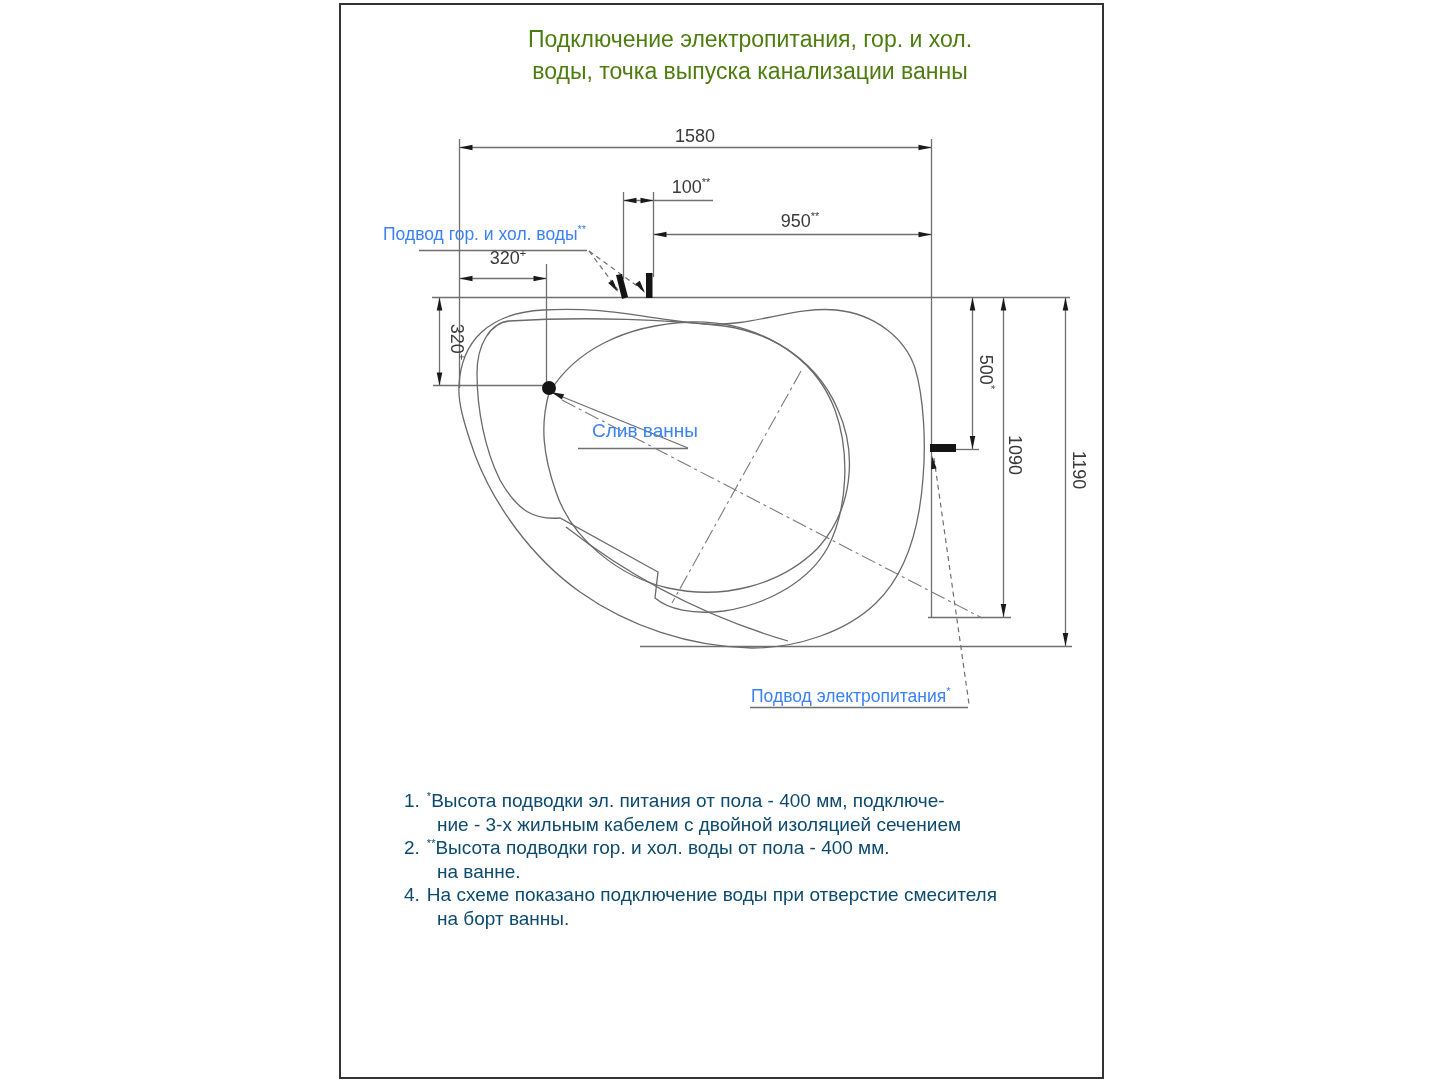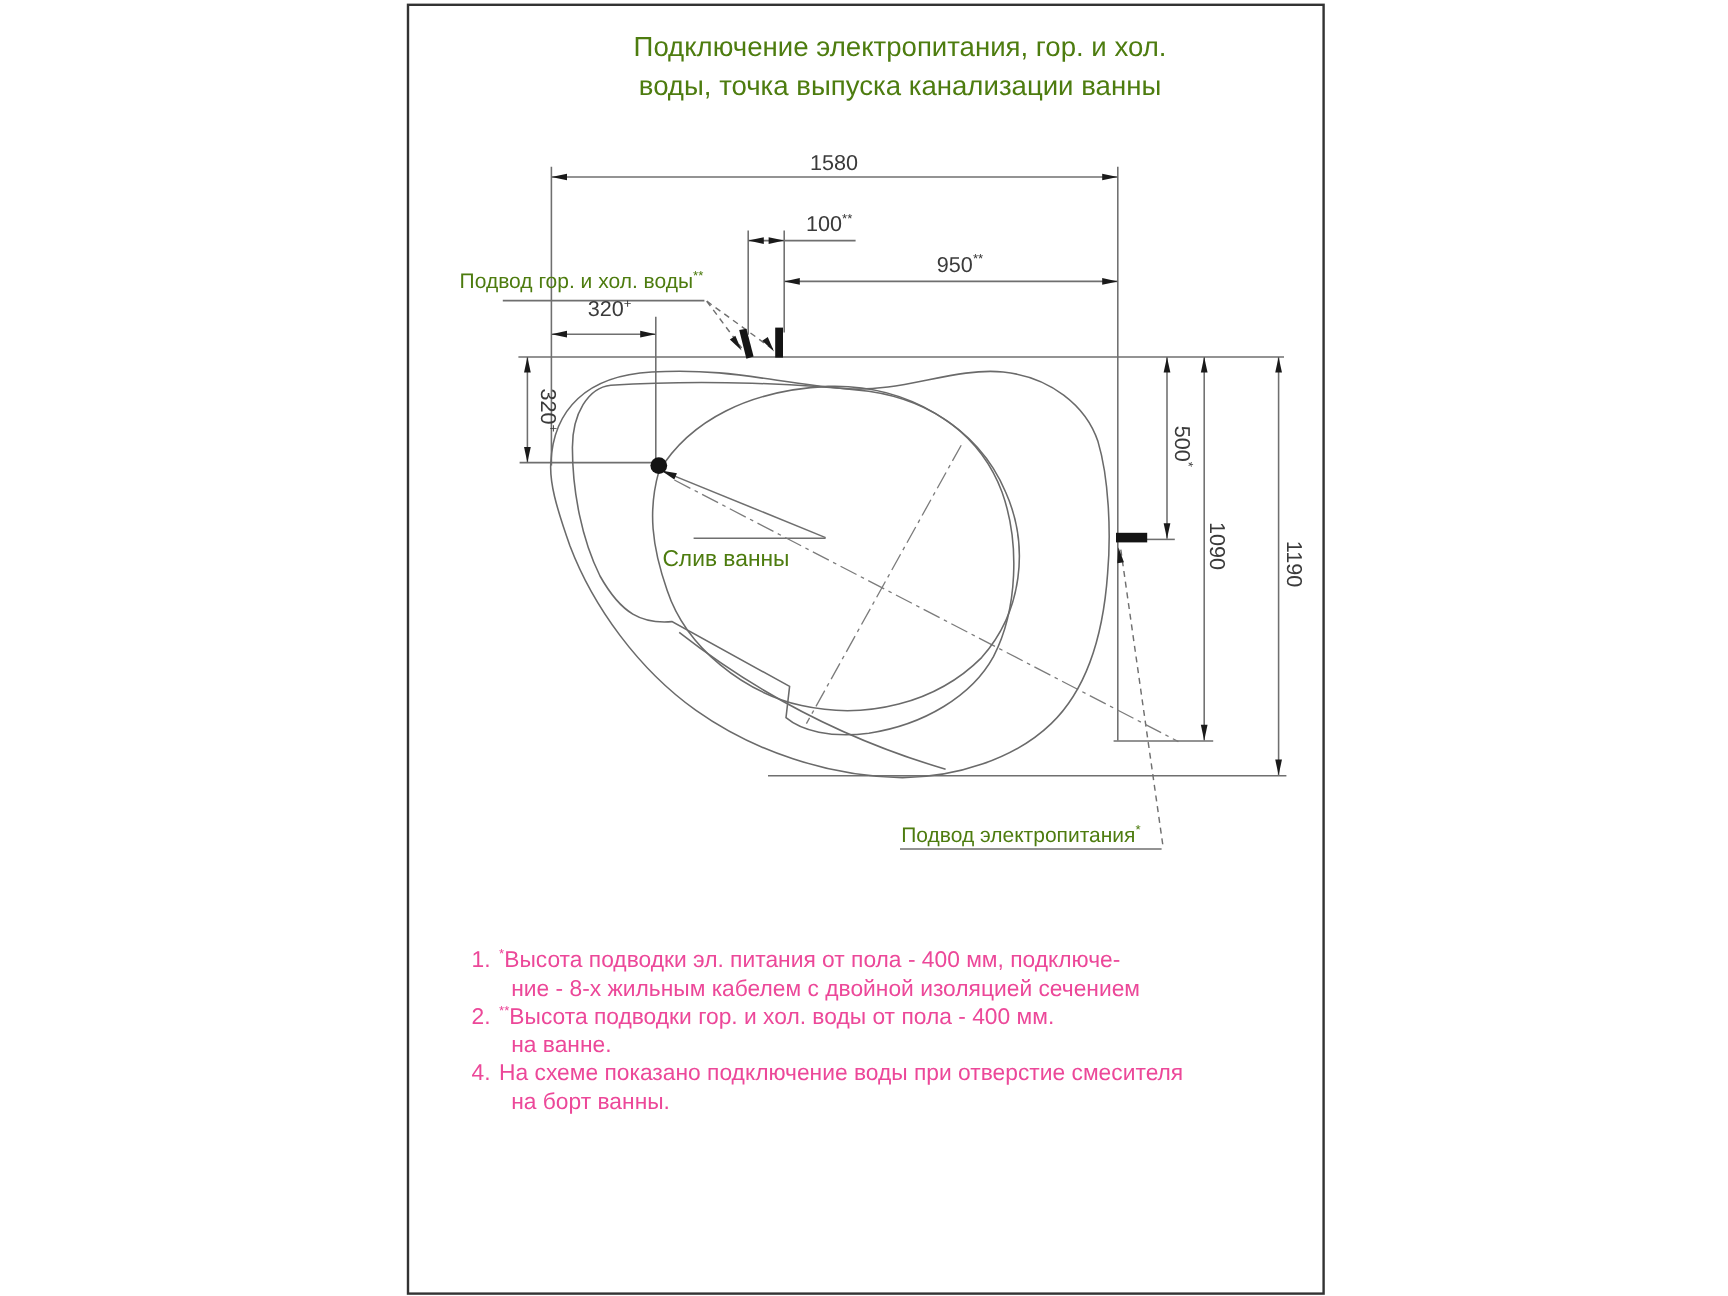--- a/index.html
+++ b/index.html
@@ -2,27 +2,27 @@
 <html><head>
 <meta charset="utf-8">
 <style>
   html,body{margin:0;padding:0;background:#fff;}
   .stage{position:relative;width:1440px;height:1080px;background:#ffffff;overflow:hidden;
          font-family:"Liberation Sans", sans-serif;color:#2b2b2b;}
   .frame{position:absolute;left:339px;top:3px;width:761px;height:1072px;border:2px solid #333;}
   .title{position:absolute;left:400px;top:24px;width:700px;text-align:center;
          font-size:23px;line-height:31.5px;color:#4d7c0f;}
   .title .l3{letter-spacing:1px;}
-  .lbl{position:absolute;font-size:17.5px;color:#4d7c0f;white-space:nowrap;}
+  .lbl{position:absolute;font-size:17.5px;color:#3b82f6;white-space:nowrap;}
   .lbl-drain{font-size:19px;}
   .hdim,.vdim{position:absolute;font-size:18px;color:#3a3a3a;white-space:nowrap;
               transform:translate(-50%,-50%);}
   .vdim{transform:translate(-50%,-50%) rotate(90deg);}
   sup{font-size:11px;line-height:0;}
-  .notes{position:absolute;left:393px;top:789px;font-size:19px;line-height:23.5px;color:#ec4899;}
+  .notes{position:absolute;left:404px;top:789px;font-size:19px;line-height:23.5px;color:#0c4a6e;}
   .nline{white-space:nowrap;}
   .nline.cont{margin-left:33px;}
   .nnum{margin-right:7px;}
   svg{position:absolute;left:0;top:0;}
 </style>
 </head>
 <body>
 
 <div class="stage">
 
@@ -130,29 +130,29 @@
     <span>320</span><sup>+</sup></div>
   <div class="vdim" style="left:985px;top:372px;">
     <span>500</span><sup>*</sup></div>
   <div class="vdim" style="left:1014px;top:455px;">
     <span>1090</span><sup></sup></div>
   <div class="vdim" style="left:1078px;top:470px;">
     <span>1190</span><sup></sup></div>
 
   <div class="lbl" style="left:383px;top:224px;">
     <span>Подвод гор. и хол. воды</span><sup>**</sup></div>
-  <div class="lbl lbl-drain" style="left:552px;top:420px;margin-top:36px;">
+  <div class="lbl lbl-drain" style="left:592px;top:420px;">
     <span>Слив ванны</span><sup></sup></div>
   <div class="lbl" style="left:751px;top:686px;">
     <span>Подвод электропитания</span><sup>*</sup></div>
 
   <div class="notes">
     <div class="nline">
       <span class="nnum">1.</span><sup>*</sup><span>Высота подводки эл. питания от пола - 400 мм, подключе-</span></div>
-    <div class="nline cont">ние - 8-х жильным кабелем с двойной изоляцией сечением</div>
+    <div class="nline cont">ние - 3-х жильным кабелем с двойной изоляцией сечением</div>
     <div class="nline">
       <span class="nnum">2.</span><sup>**</sup><span>Высота подводки гор. и хол. воды от пола - 400 мм.</span></div>
     <div class="nline cont">на ванне.</div>
     <div class="nline">
       <span class="nnum">4.</span><sup></sup><span>На схеме показано подключение воды при отверстие смесителя</span></div>
     <div class="nline cont">на борт ванны.</div>
   </div>
 
 </div>
 

